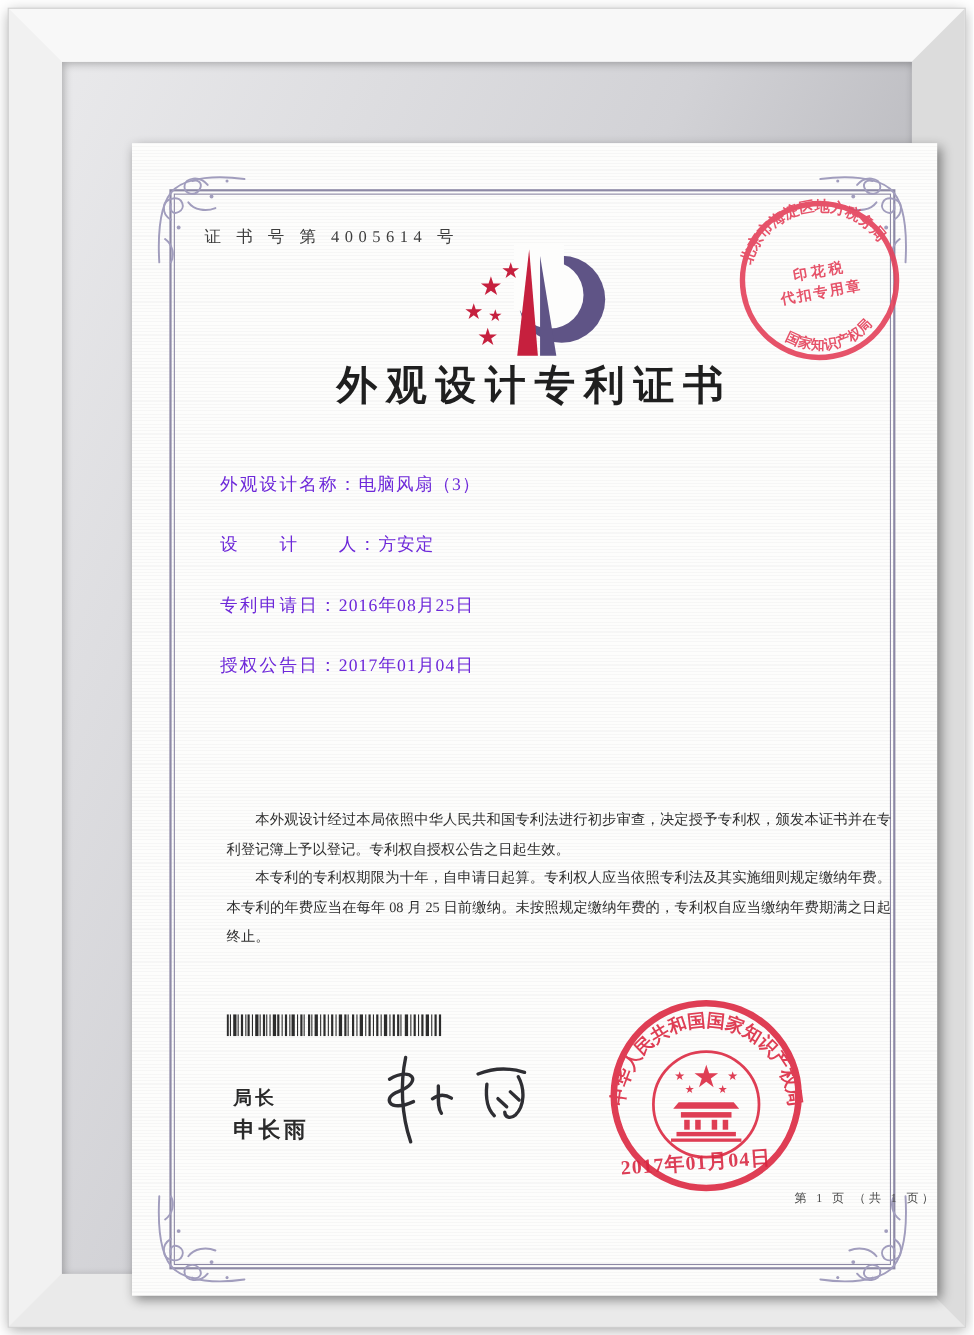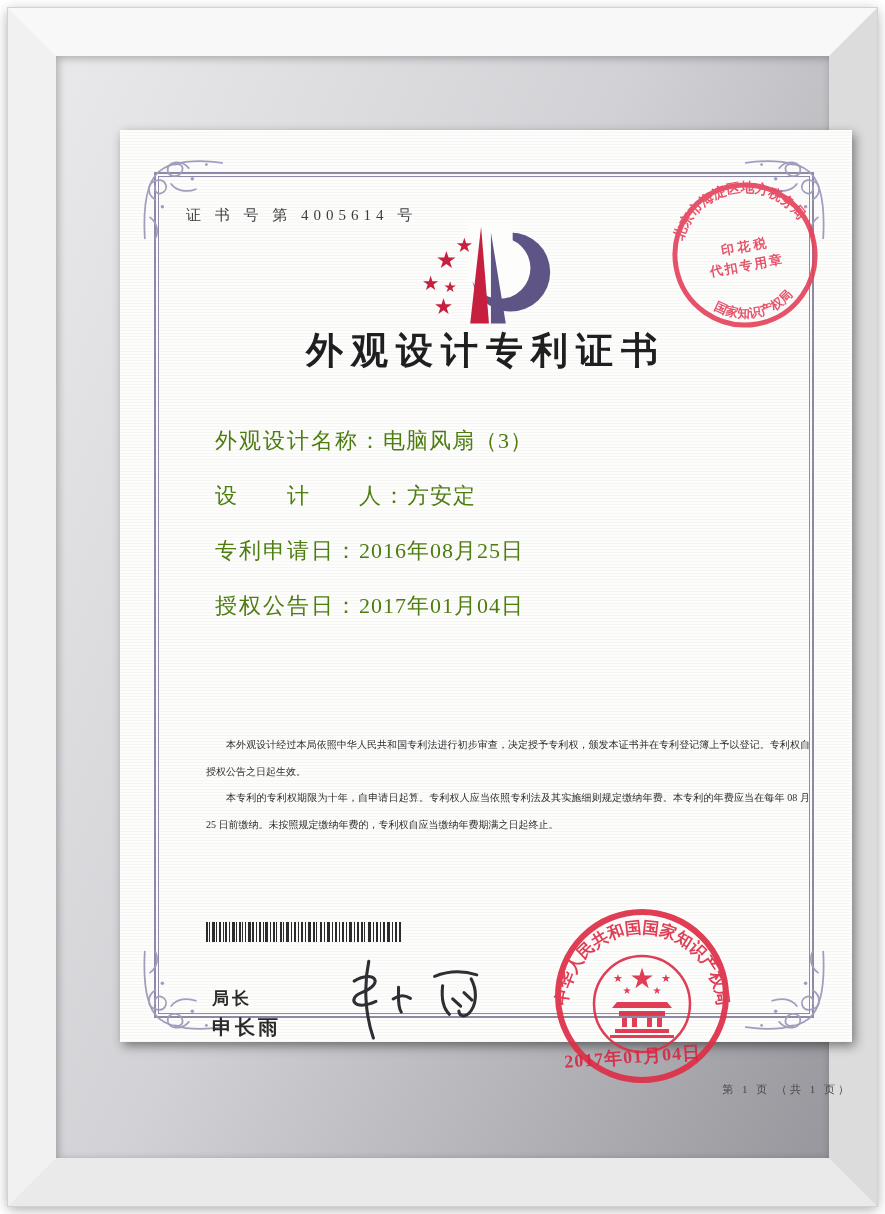--- a/index.html
+++ b/index.html
@@ -7,44 +7,44 @@
          font-family:"Liberation Serif","DejaVu Serif",serif;}
   
   .photo-frame{position:absolute;inset:8px;border:48px solid;
      border-color:#f8f8f8 #dcdcdc #eaeaea #f1f1f1;
      outline:1px solid #d2d2d2;
      box-shadow:0 3px 12px rgba(0,0,0,.35);}
   .mat{position:absolute;inset:0;
      background:linear-gradient(115deg,#e9e9eb 0%,#d2d2d6 45%,#97979d 100%);
      box-shadow:inset 2px 2px 8px rgba(0,0,0,.28);}
   
-  .paper{position:absolute;left:64px;top:74px;width:732px;height:912px;background:#fdfdfc;
+  .paper{position:absolute;left:64px;top:74px;width:732px;height:1048px;background:#fdfdfc;
      box-shadow:3px 4px 10px rgba(0,0,0,.45);}
   .paper::before{content:"";position:absolute;inset:0;pointer-events:none;
      background:repeating-linear-gradient(0deg,rgba(120,120,132,.05) 0 1px,transparent 1px 3px);}
   
   .border-outer{position:absolute;left:34px;top:42px;right:38px;bottom:24px;border:2px solid #8d89a6;}
   .border-inner{position:absolute;inset:2px;border:1px solid #8d89a6;}
   .corner{position:absolute;width:88px;height:88px;}
   .corner.tl{left:16px;top:24px;}
   .corner.tr{right:20px;top:24px;transform:scaleX(-1);}
   .corner.bl{left:16px;bottom:6px;transform:scaleY(-1);}
   .corner.br{right:20px;bottom:6px;transform:scale(-1,-1);}
   
   .cert-no{position:absolute;left:66px;top:76px;font-size:15px;letter-spacing:5px;color:#3d3d3d;}
   .logo{position:absolute;left:288px;top:90px;width:158px;height:112px;}
   .tax-seal{position:absolute;left:550px;top:50px;width:150px;height:150px;
             transform:rotate(-10deg);opacity:.9;}
   .title{position:absolute;left:0;top:196px;width:100%;text-align:center;
          font-size:37px;font-weight:bold;letter-spacing:8px;color:#1f1f1f;}
-  .fields{position:absolute;left:95px;top:296px;display:flex;flex-direction:column;gap:26px;
-          font-size:22px;line-height:29px;color:#4d7c0f;}
+  .fields{position:absolute;left:80px;top:296px;display:flex;flex-direction:column;gap:26px;
+          font-size:16px;line-height:29px;color:#6d28d9;}
   .field-label{letter-spacing:2px;}
   .field-value{letter-spacing:1px;}
-  .paragraphs{position:absolute;left:86px;top:602px;width:604px;font-size:10px;
+  .paragraphs{position:absolute;left:86px;top:602px;width:604px;font-size:13px;
           line-height:26.5px;text-align:justify;color:#2d2d2d;}
   .paragraphs p{margin:0;text-indent:2em;}
   .barcode{position:absolute;left:86px;top:792px;width:196px;height:20px;}
   .signer-title{position:absolute;left:92px;top:846px;font-size:17px;font-weight:bold;
           letter-spacing:3px;color:#2a2a2a;font-family:"Liberation Sans",sans-serif;margin-top:11px;}
   .signer-name{position:absolute;left:92px;top:884px;font-size:20px;font-weight:bold;
           letter-spacing:3px;color:#2a2a2a;font-family:"Liberation Sans",sans-serif;}
   .signature{position:absolute;left:182px;top:820px;width:236px;height:96px;transform:rotate(-2deg);}
   .gov-seal{position:absolute;left:432px;top:776px;width:180px;height:180px;opacity:.93;}
   .seal-date{position:absolute;left:444px;top:912px;width:220px;font-size:18px;font-weight:bold;

